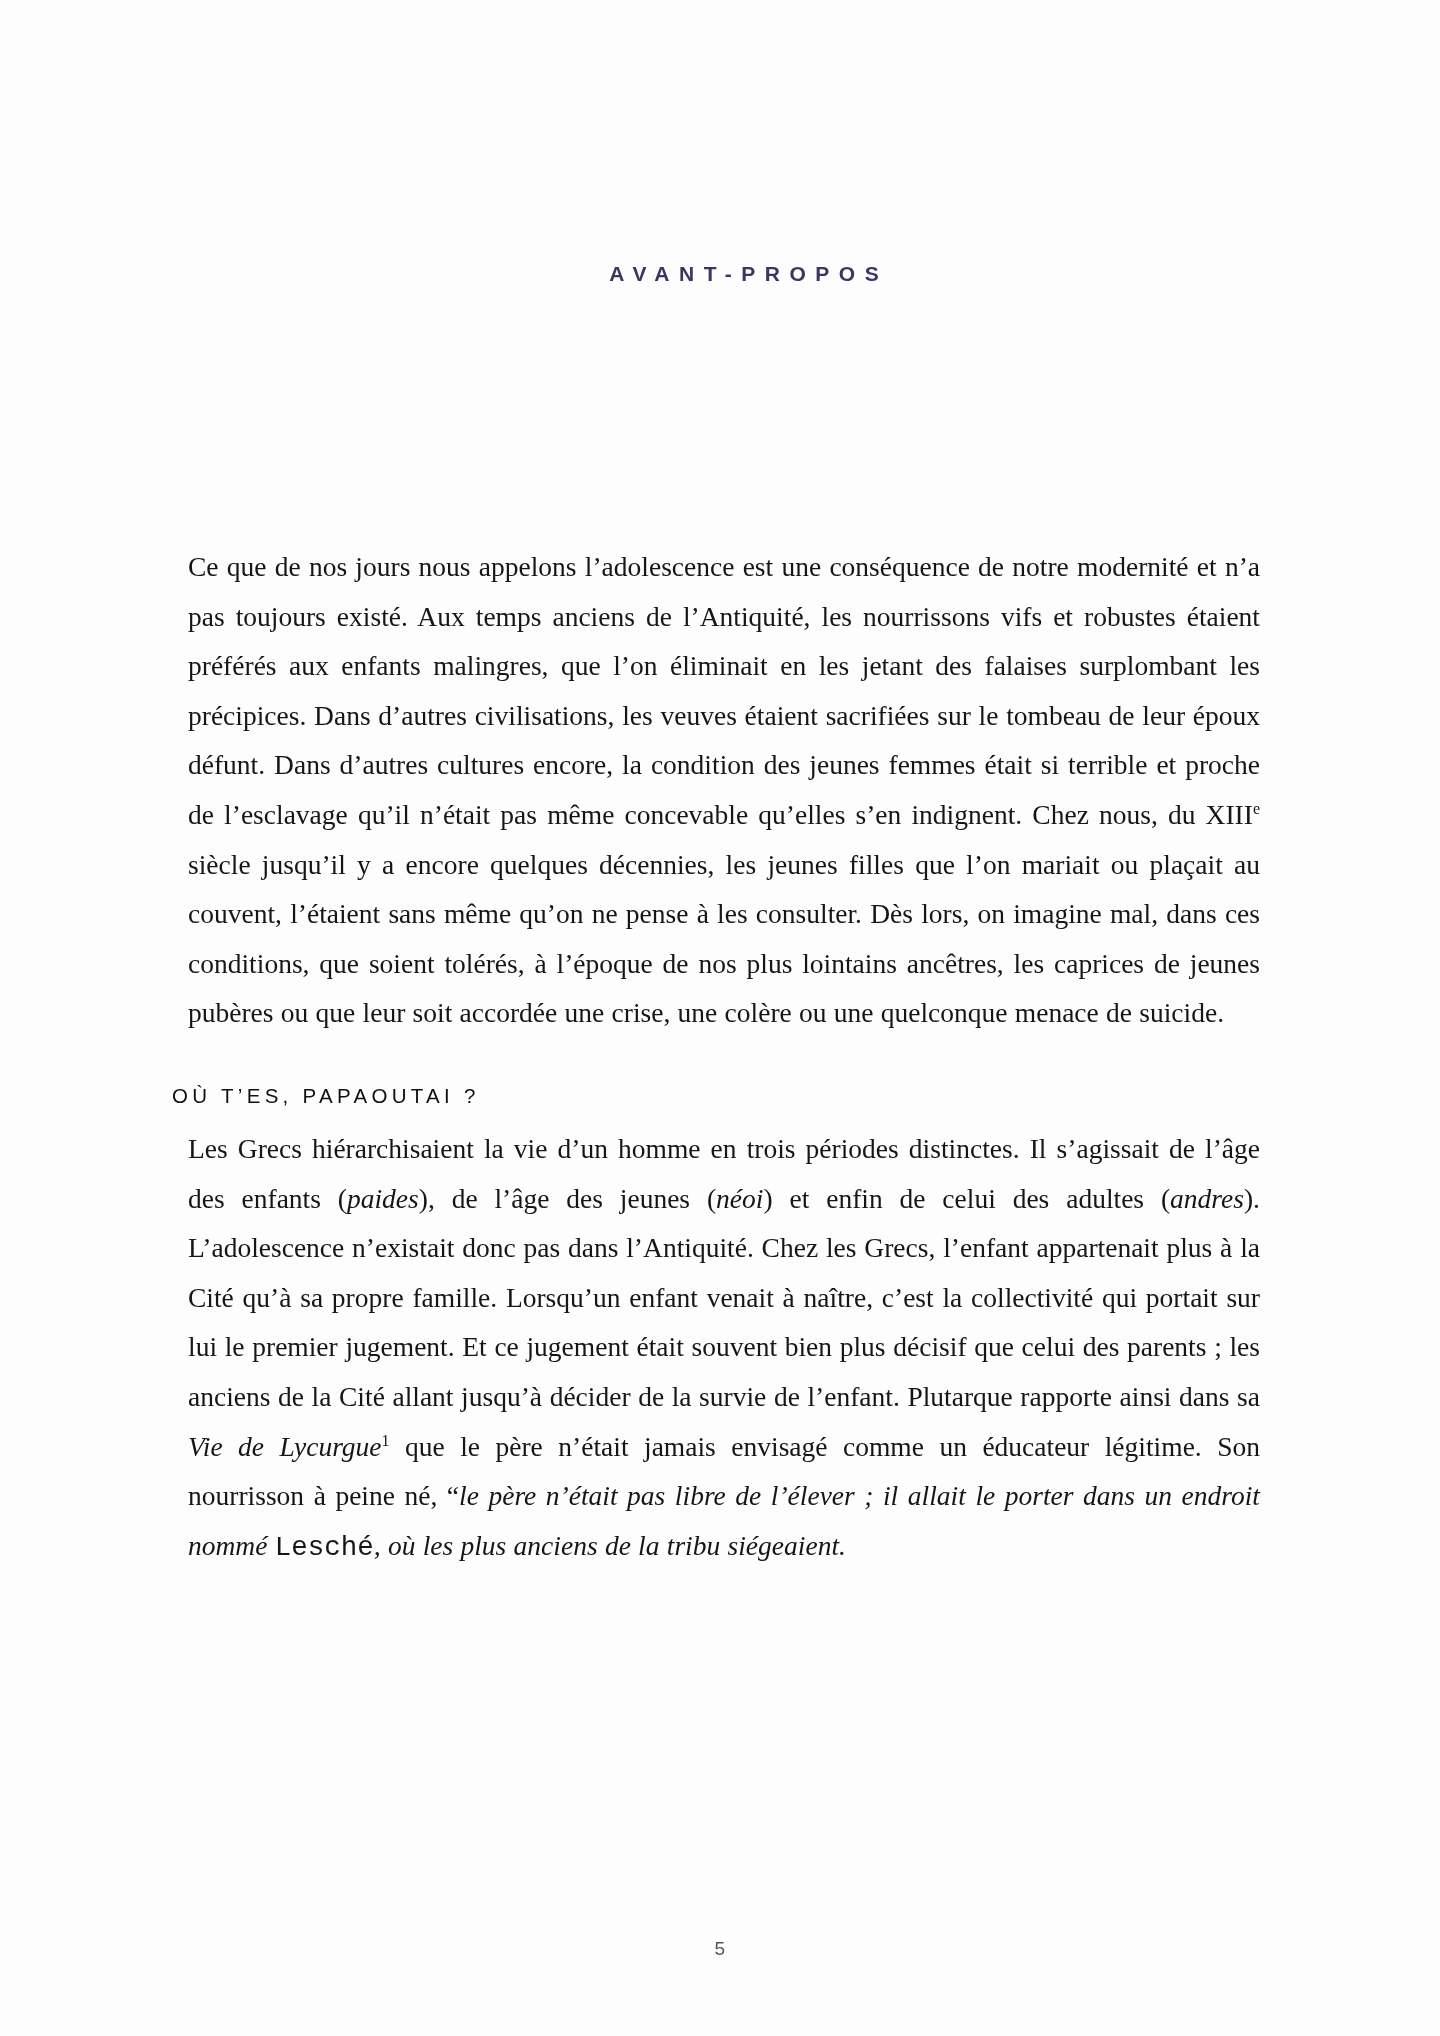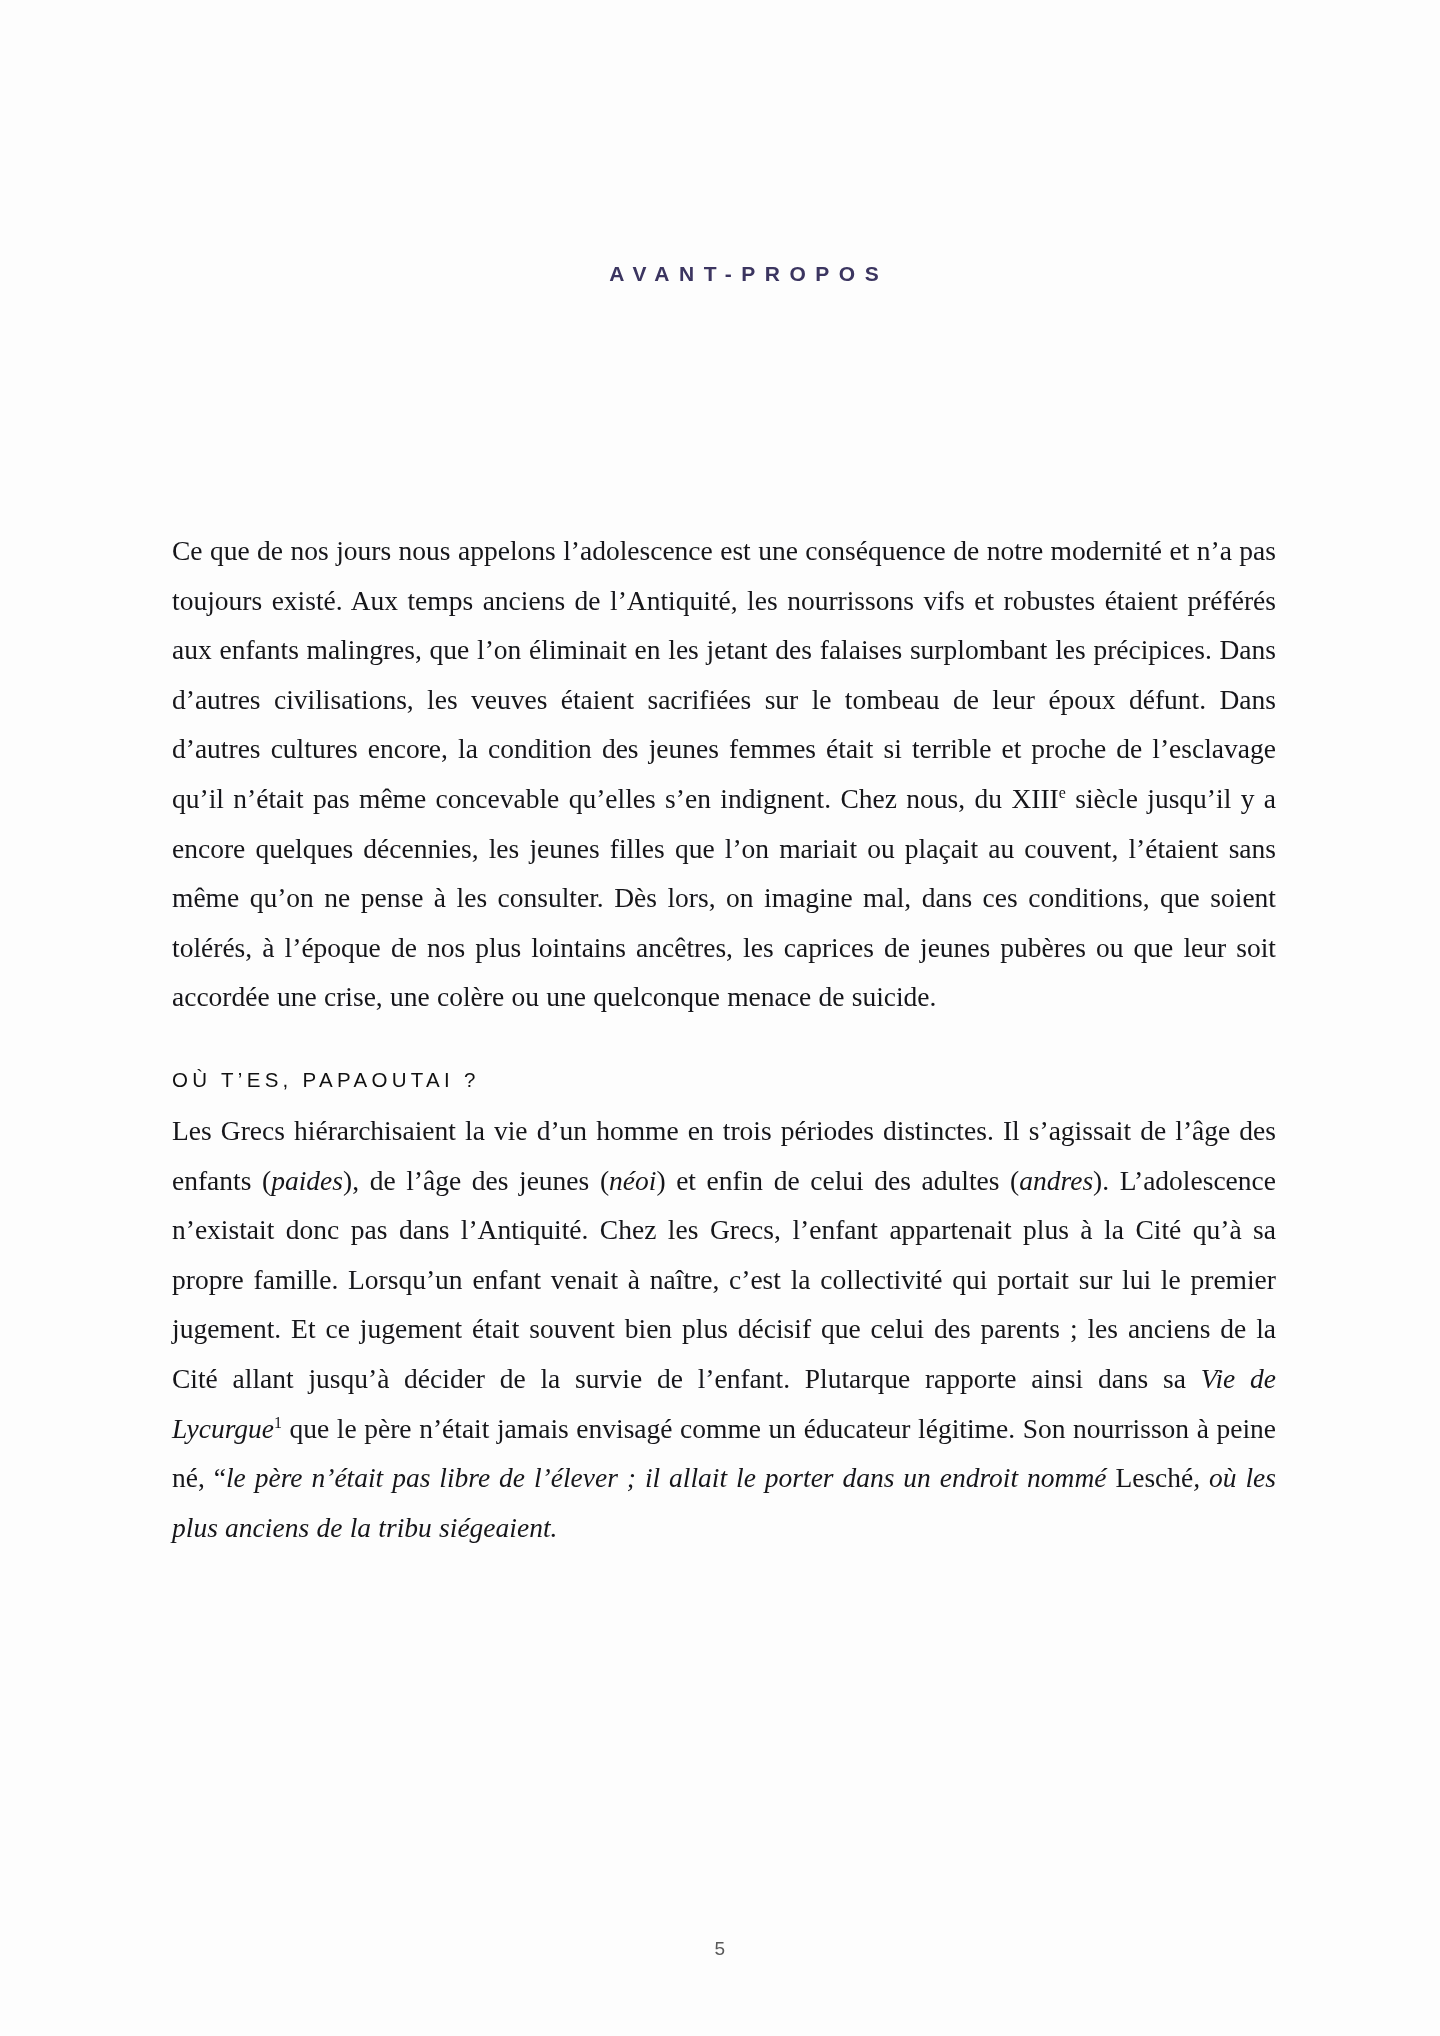--- a/index.html
+++ b/index.html
@@ -64,29 +64,30 @@
     text-transform: none;
   }
 
   .body-text {
     font-family: "Liberation Serif", serif;
     font-size: 27.5px;
     line-height: 49.6px;
     color: #16161a;
     text-align: justify;
     text-justify: inter-word;
-    margin: 0;
+    margin: 16px;
     hyphens: manual;
     word-spacing: 0.4px;
   }
 
   .body-text em {
   }
   .body-text .roman {
     font-style: normal;
+    font-family: Liberation Mono, monospace;
   }
   .body-text sup {
     font-size: 0.58em;
     vertical-align: super;
     line-height: 0;
   }
 
   
   .folio {
     position: absolute;

